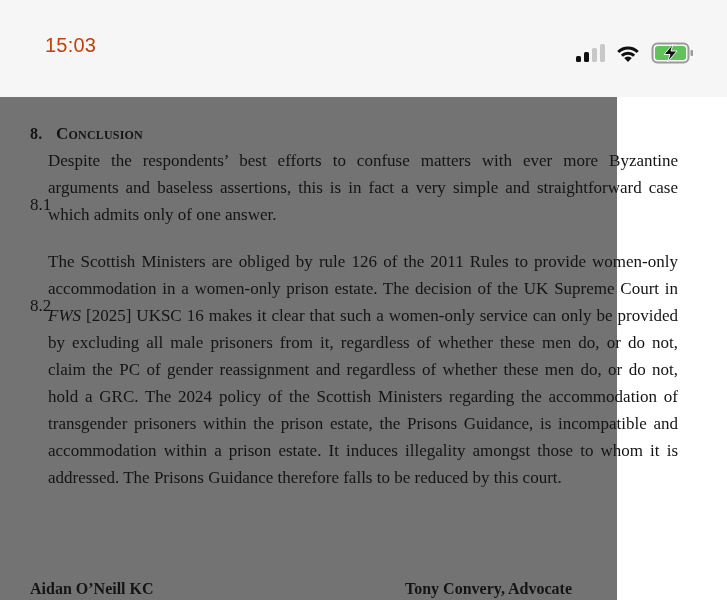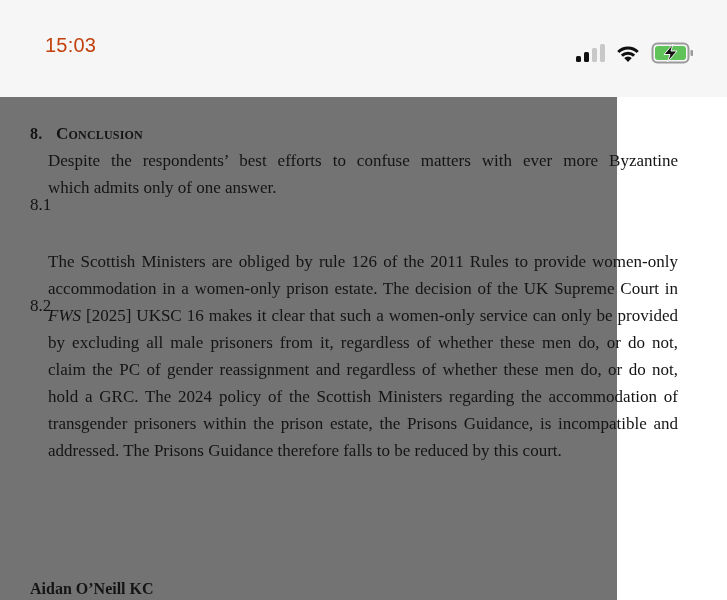--- a/index.html
+++ b/index.html
@@ -123,32 +123,35 @@
 
 <div class="doc">
   <div class="heading">
     <span class="num">8.</span><span class="title">Conclusion</span>
   </div>
 
   <div class="para" style="top:50px;">
     <span class="pnum">8.1</span>
     <div class="lines">
       <span class="line">Despite the respondents’ best efforts to confuse matters with ever more Byzantine</span>
+      <span class="line">arguments and baseless assertions, this is in fact a very simple and straightforward case</span>
       <span class="line last">which admits only of one answer.</span>
     </div>
   </div>
 
   <div class="para" style="top:151px;">
     <span class="pnum">8.2</span>
     <div class="lines">
       <span class="line">The Scottish Ministers are obliged by rule 126 of the 2011 Rules to provide women-only</span>
       <span class="line">accommodation in a women-only prison estate. The decision of the UK Supreme Court in</span>
       <span class="line"><em>FWS</em> <span>[2025] UKSC 16 makes it clear that such a women-only service can only be provided</span></span>
       <span class="line">by excluding all male prisoners from it, regardless of whether these men do, or do not,</span>
       <span class="line">claim the PC of gender reassignment and regardless of whether these men do, or do not,</span>
       <span class="line">hold a GRC.  The 2024 policy of the Scottish Ministers regarding the accommodation of</span>
       <span class="line">transgender prisoners within the prison estate, the Prisons Guidance, is incompatible and</span>
+      <span class="line">accommodation within a prison estate. It induces illegality amongst those to whom it is</span>
       <span class="line last">addressed. The Prisons Guidance therefore falls to be reduced by this court.</span>
     </div>
   </div>
 
   <div class="sig" style="left:30px;">Aidan O’Neill KC</div>
+  <div class="sig" style="right:45px;">Tony Convery, Advocate</div>
 </div>
 
 </body></html>

